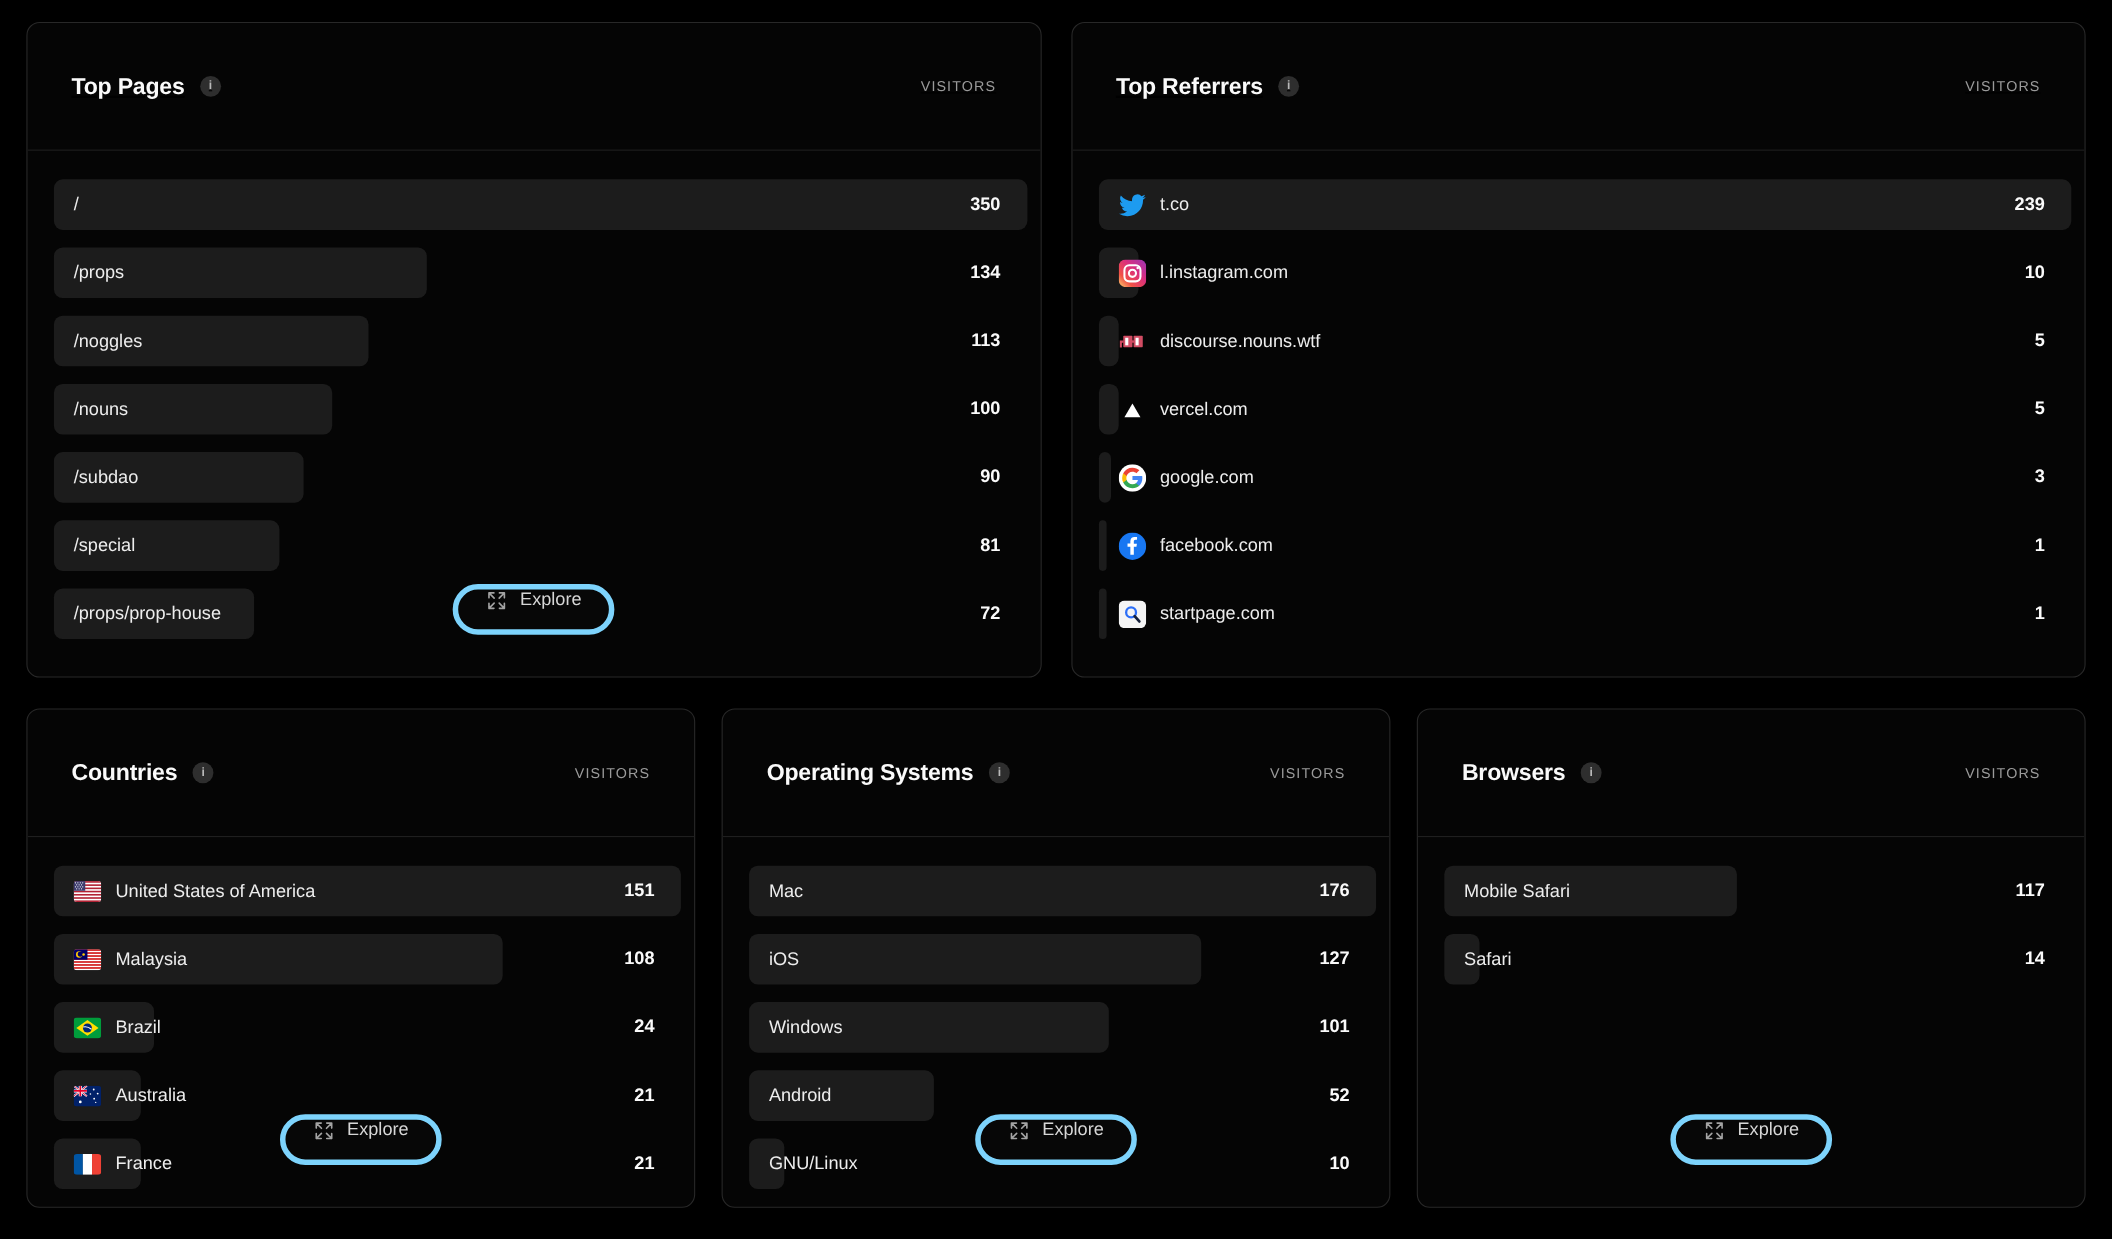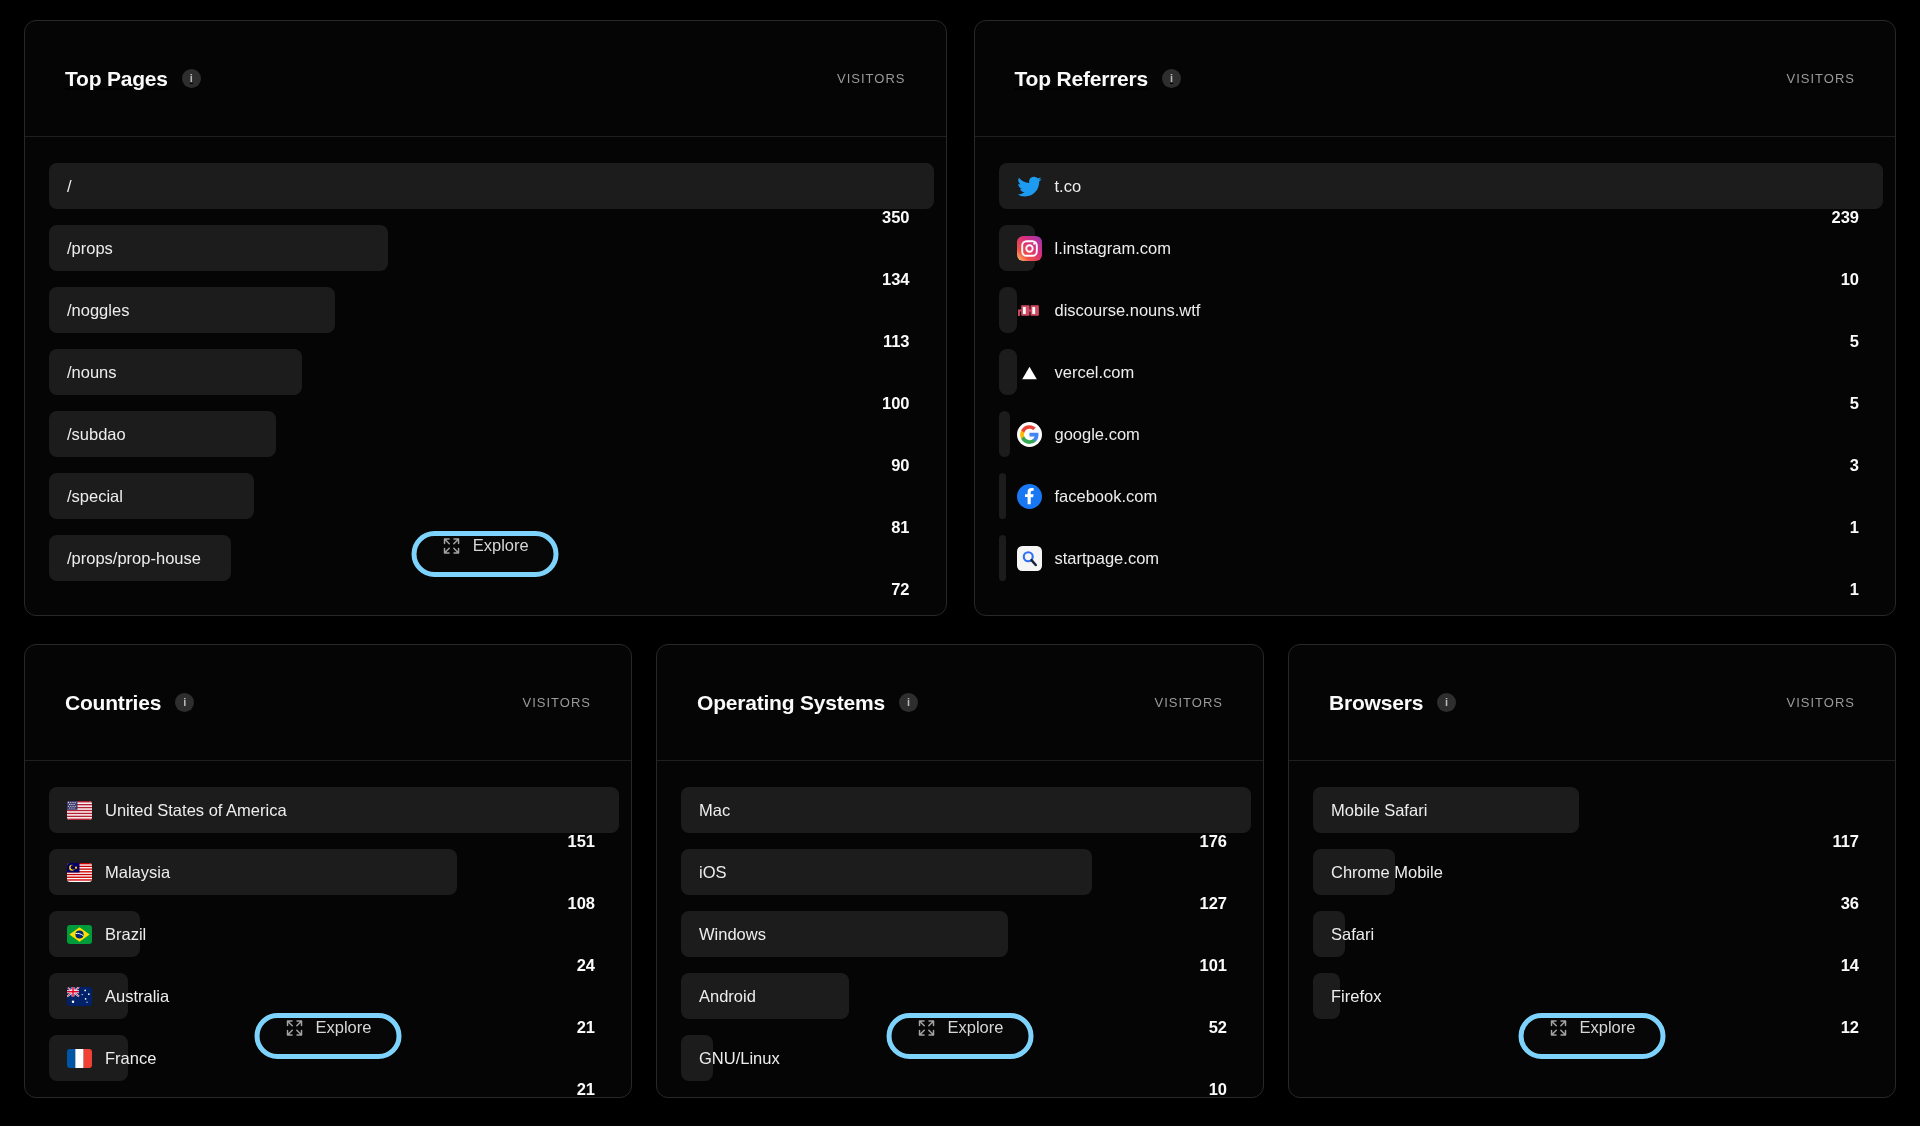--- a/index.html
+++ b/index.html
@@ -34,21 +34,21 @@
   .bar{
     position:absolute;left:0;top:0;bottom:0;min-width:7px;
     background:#1c1c1c;border-radius:8px;
   }
   .bar-content{position:absolute;inset:0;display:flex;align-items:center;gap:13px;padding-left:18px;}
   .row-icon{width:25px;height:25px;flex:none;display:flex;align-items:center;justify-content:center;}
   .row-icon svg{display:block;}
   .bar-label{font-size:16.5px;color:#ededed;white-space:nowrap;}
   .bar-value{
     position:absolute;top:50%;right:24px;transform:translateY(-50%);
-    font-size:16.5px;font-weight:700;color:#fafafa;margin-top:31px;
+    font-size:16.5px;font-weight:700;color:#fafafa;
   }
   .explore-btn{
     position:absolute;left:50%;bottom:38px;transform:translateX(-50%);z-index:5;
     display:flex;align-items:flex-start;gap:11px;height:46px;padding:0 25px;
     background:rgba(8,8,8,0.72);border:5px solid #7dd3fc;border-radius:999px;
     color:#d6d6d6;font-size:16.5px;font-family:inherit;cursor:pointer;
   }
   .explore-icn{display:flex;}
 </style>
 </head>
@@ -504,39 +504,25 @@
       </header>
       <div class="list">
           <div class="bar-row">
             <div class="bar" style="width:46.61%"></div>
             <div class="bar-content">
               <span class="bar-label">Mobile Safari</span>
             </div>
             <span class="bar-value">117</span>
           </div>
           <div class="bar-row">
-            <div class="bar" style="width:14.34%"></div>
-            <div class="bar-content">
-              <span class="bar-label">Chrome Mobile</span>
-            </div>
-            <span class="bar-value">36</span>
-          </div>
-          <div class="bar-row">
             <div class="bar" style="width:5.58%"></div>
             <div class="bar-content">
               <span class="bar-label">Safari</span>
             </div>
             <span class="bar-value">14</span>
-          </div>
-          <div class="bar-row">
-            <div class="bar" style="width:4.78%"></div>
-            <div class="bar-content">
-              <span class="bar-label">Firefox</span>
-            </div>
-            <span class="bar-value">12</span>
           </div>
         </div>
       <button class="explore-btn">
         <span class="explore-icn">
           <svg width="20" height="20" viewBox="0 0 20 20" fill="none" stroke="#a3a3a3" stroke-width="1.5" stroke-linecap="round" stroke-linejoin="round">
               <path d="M12.5 3H17v4.5M17 3l-4.7 4.7M7.5 17H3v-4.5M3 17l4.7-4.7M3 7.5V3h4.5M3 3l4.7 4.7M17 12.5V17h-4.5M17 17l-4.7-4.7"></path>
             </svg>
         </span>
         <span>Explore</span>
       </button>

